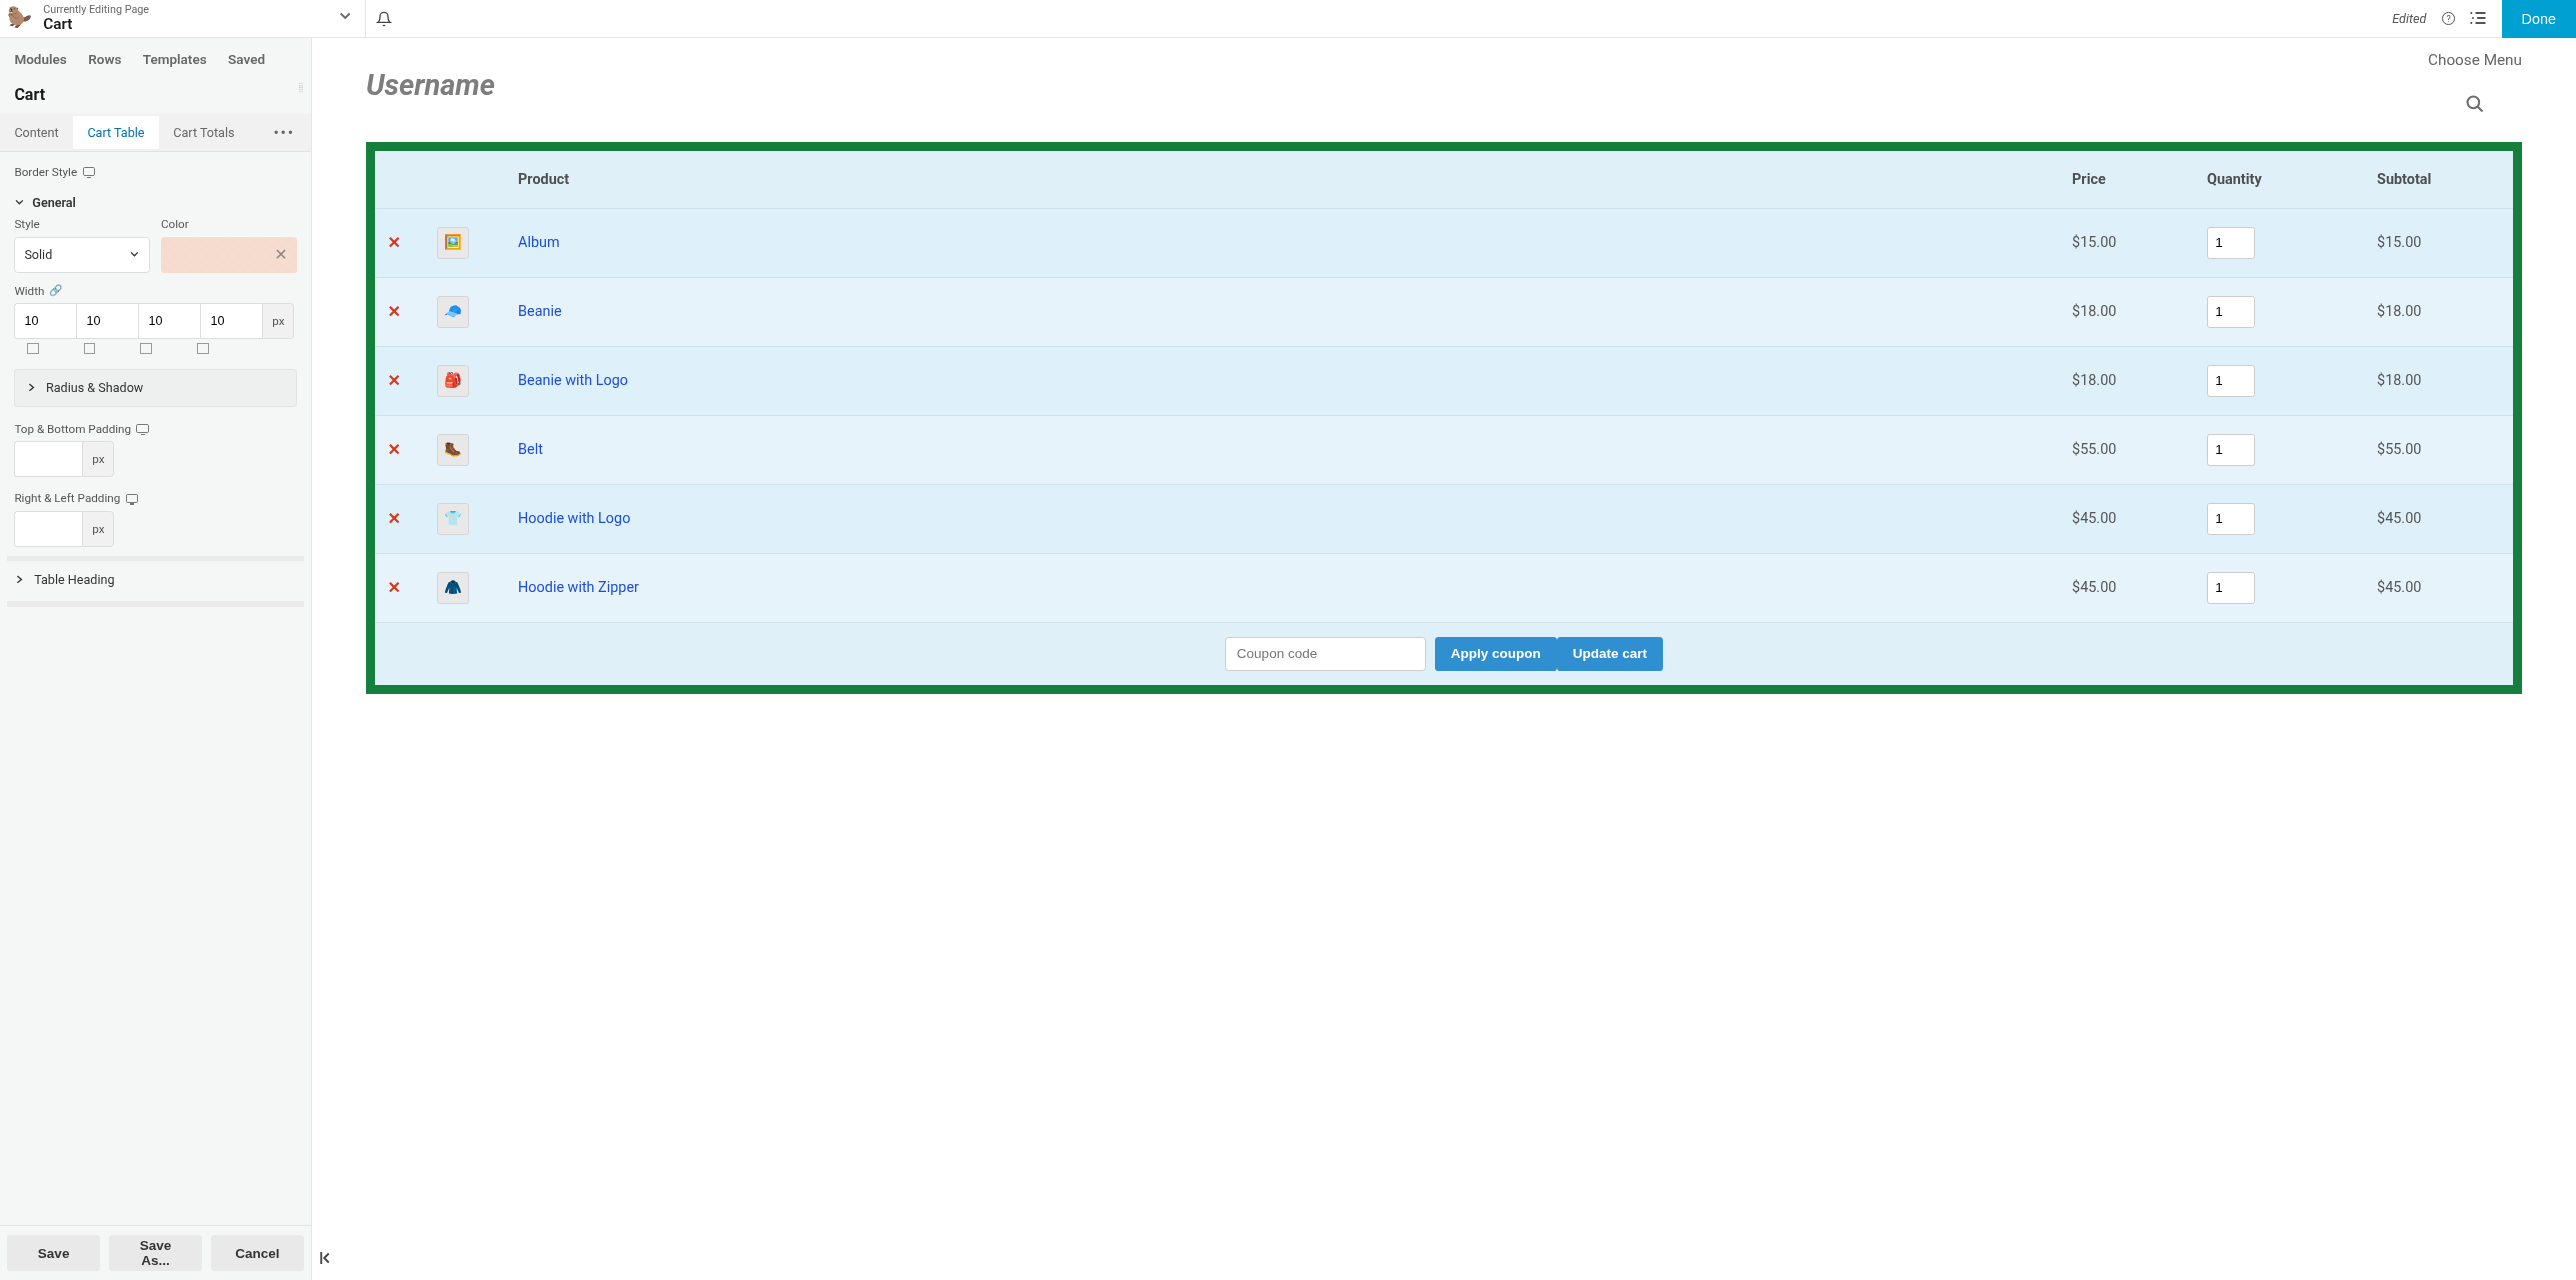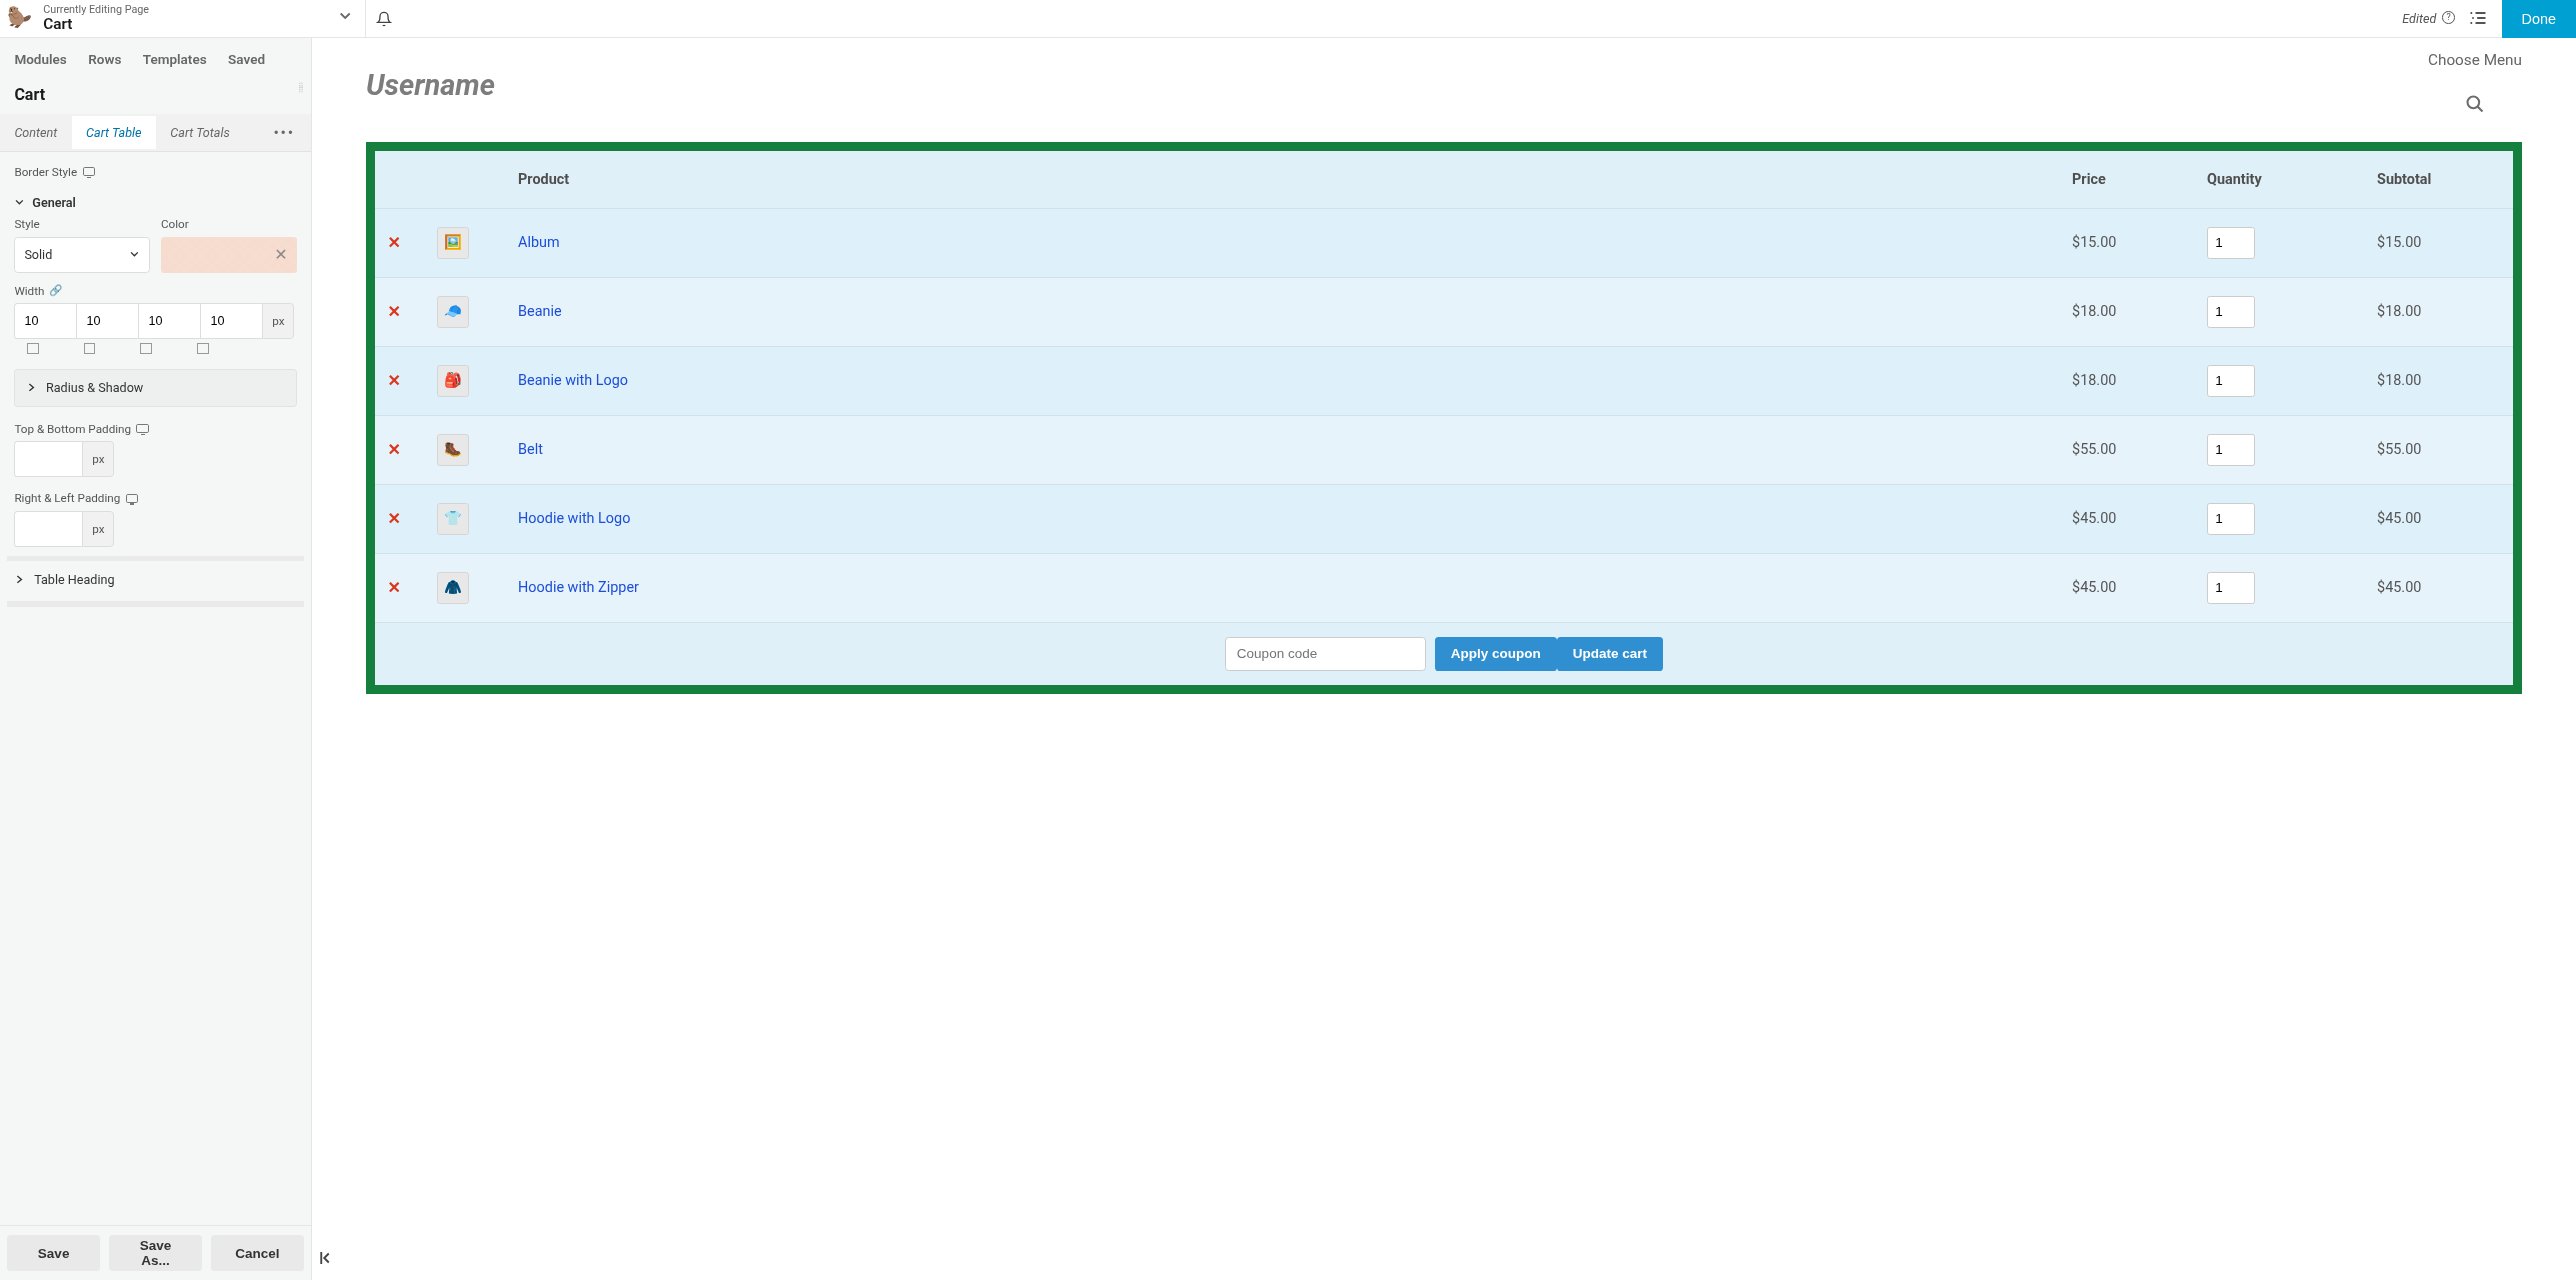--- a/index.html
+++ b/index.html
@@ -9,35 +9,35 @@
 
 .topbar { display: flex; align-items: center; border-bottom: 0.9px solid #e5e5e5; height: 38px; }
 .topbar-left { display: flex; align-items: center; width: 366px; height: 100%; border-right: 0.9px solid #e5e5e5; padding: 0 7.2px; position: relative; }
 .logo { width: 27px; height: 27px; margin-right: 9px; font-size: 20px; }
 .title-block { display: flex; flex-direction: column; line-height: 1.1; }
 .title-sub { font-size: 10.8px; color: #676767; }
 .title-main { font-size: 15.3px; font-weight: 600; color: #1a1a1a; }
 .topbar-chevron { margin-left: auto; color: #676767; cursor: pointer; padding: 5.4px; }
 .topbar-bell { width: 36px; display:flex; align-items:center; justify-content:center; color:#444; }
 .topbar-right { margin-left: auto; display: flex; align-items: center; gap: 12.6px; padding-right: 0; }
-.edited { font-style: italic; font-size: 12.6px; color: #555; display:flex; gap:6px; }
+.edited { font-style: italic; font-size: 12.6px; color: #555; display:flex; align-items:center; gap:16px; }
 .help-circle { width:12.6px; height:12.6px; border:1.3px solid #555; border-radius:50%; font-size:9px; display:inline-flex; align-items:center; justify-content:center; font-style:normal;}
 .outline-btn { width: 21.5px; height: 21.5px; color:#333; cursor:pointer; }
 .done-btn { background:#00a0d2; color:#fff; border:none; padding: 0 20px; height:38px; font-size:14.4px; font-weight:400; cursor:pointer; }
 
 
 .main { display:flex; flex:1; min-height:0; }
 
 
 .sidebar { width: 312px; background:#f5f7f7; border-right:0.9px solid #e5e5e5; display:flex; flex-direction:column; position:relative;}
 .panel-tabs { display:flex; gap:21.5px; padding: 12.6px 14.4px; font-size:13.5px; font-weight:600; color:#676767; }
 .panel-tabs span { cursor:pointer; }
 .module-title { font-size:16px; font-weight:700; color:#1a1a1a; padding: 5.4px 14.4px 10.8px; }
 .sub-tabs { display:flex; align-items:center; border-bottom:0.9px solid #e2e2e2; background:#f1f1f1;}
-.sub-tab { padding:9px 14.4px; font-size:12.6px; color:#676767; cursor:pointer;font-style:italic; }
+.sub-tab { padding:9px 14.4px; font-size:12.6px; color:#676767; cursor:pointer; }
 .sub-tab.active { background:#fff; color:#0073aa; }
 .sub-ellipsis { margin-left:auto; padding:9px 16px; color:#676767; font-size:16px; letter-spacing:1.8px; cursor:pointer;}
 
 .panel-body { flex:1; overflow-y:auto; padding: 3.6px 7.2px 7.2px 7.2px; position:relative; }
 .panel-body::-webkit-scrollbar{width:7.2px;} .panel-body::-webkit-scrollbar-thumb{background:#c5c5c5;border-radius:3.6px;}
 
 .field-row { display:flex; align-items:center; padding:9px 7.2px; font-size:11.7px; color:#555; }
 .field-label { display:flex; align-items:center; gap:5.4px; }
 .resp-icon{ width:12.6px; height:9px; border:1.2px solid #777; border-radius:1.8px; position:relative; display:inline-block; }
 .resp-icon::after{content:""; position:absolute; bottom:-2.7px; left:3.6px; width:3.6px; height:1.2px; background:#777;}

